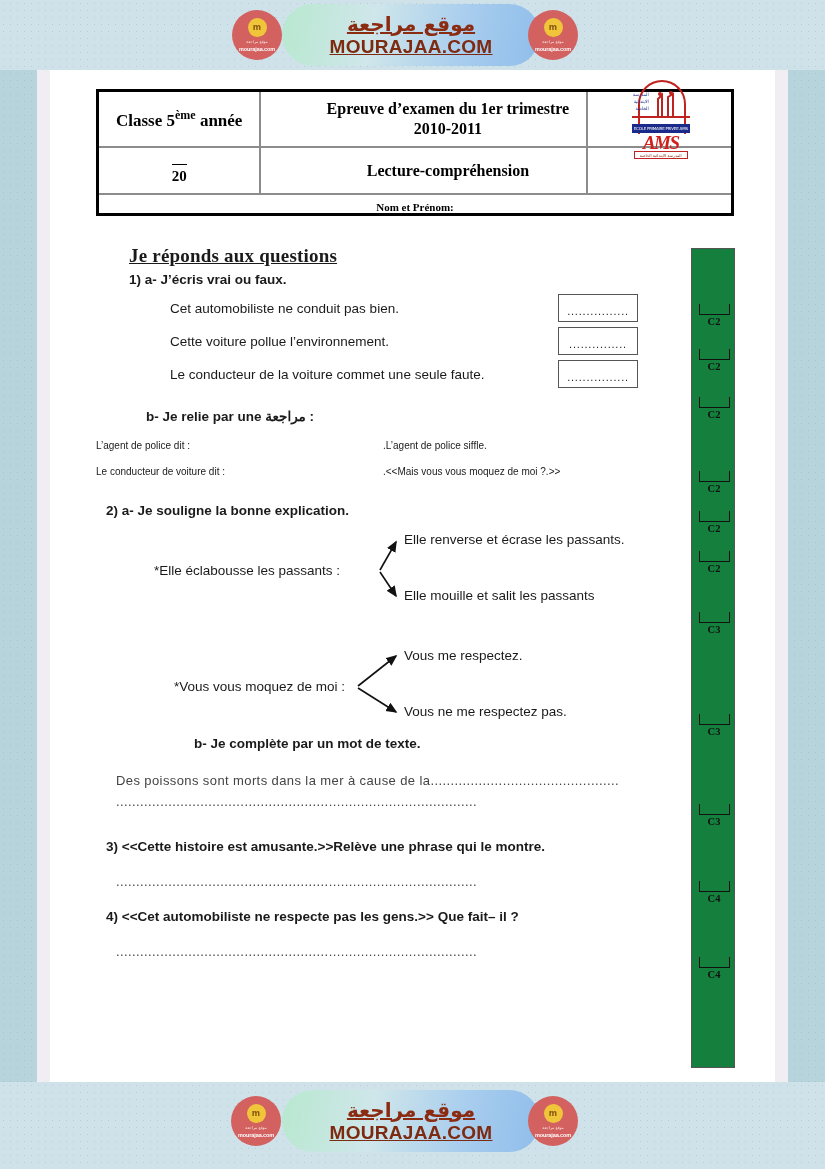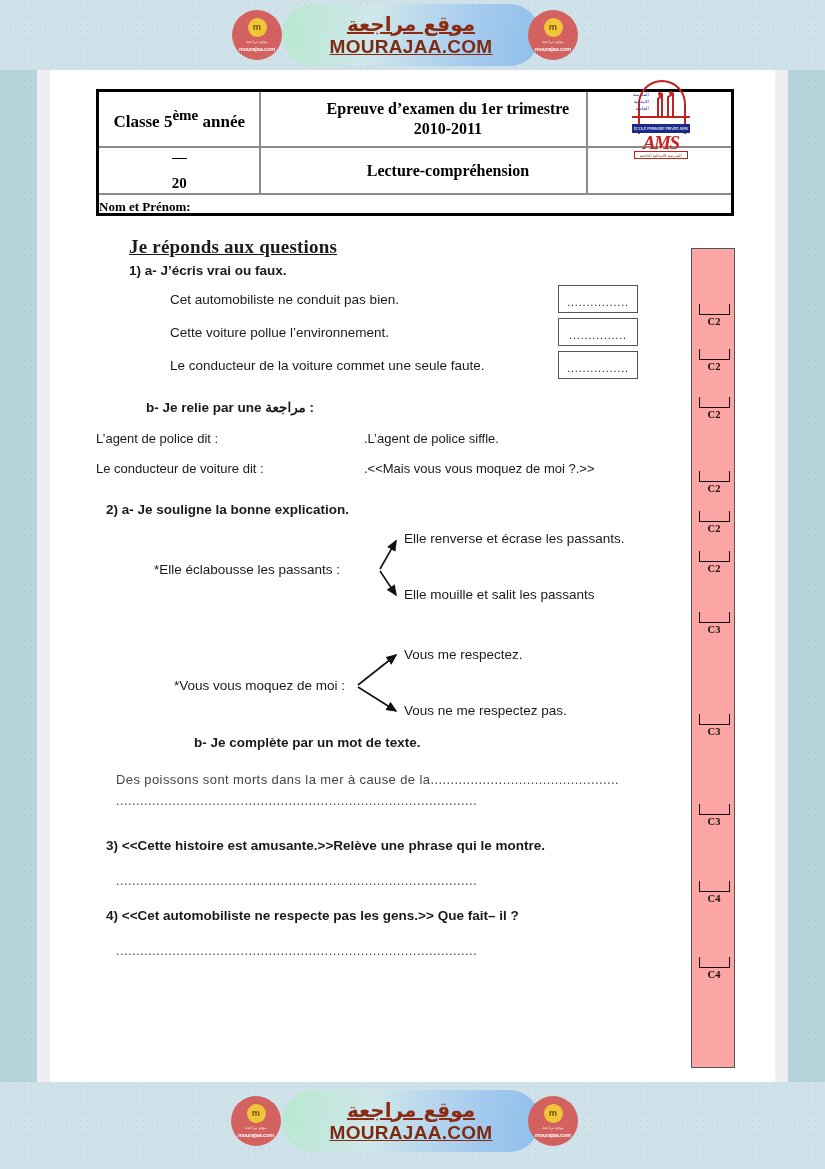--- a/index.html
+++ b/index.html
@@ -121,35 +121,36 @@
     display: flex; align-items: center; justify-content: center;
     font-family: "Liberation Serif", serif;
     color: #000;
     text-align: center;
   }
   .ht-c1 { width: 164px; border-right: 2px solid #8c8c8c; }
   .ht-c2 { width: 282px; border-right: 2px solid #8c8c8c; margin-left: 48px; }
   .ht-c3 { width: 144px; }
 
   .ht-classe { font-size: 17px; font-weight: 700; }
-  .ht-classe sup { font-size: 15px; }
+  .ht-classe sup { font-size: 12px; }
 
   .ht-title { font-size: 16px; font-weight: 700; line-height: 1.22; }
 
   .ht-score { font-size: 15px; font-weight: 700; text-align: center; }
-  .ht-score .num { display: block; border-top: 1.5px solid #000; padding-top: 16px; }
+  .ht-score .num { display: block; border-top: 1.5px solid #000; padding-top: 3px; }
   .ht-score .slot { display: block; height: 8px; }
 
   .ht-subject { font-size: 16px; font-weight: 700; }
 
   .ht-nom {
     display: flex; align-items: center;
     font-family: "Liberation Serif", serif;
-    font-size: 13px; font-weight: 700;
+    font-size: 11px; font-weight: 700;
     width: 100%;
+    justify-content: center;
   }
 
   
   .school-logo {
     position: relative;
     width: 72px; height: 82px;
   }
   .sl-arch {
     position: absolute; left: 14px; top: 2px;
     width: 48px; height: 54px;
@@ -192,21 +193,21 @@
     font-family: "DejaVu Sans", sans-serif; overflow: hidden;
   }
   .sl-side {
     position: absolute; top: 38px; height: 9px; width: 58px; left: 8px;
     border-top: 2px solid #c0231f;
   }
 
   
   .content {
     position: absolute;
-    left: 96px; top: 236px;
+    left: 96px; top: 245px;
     width: 580px;
     font-family: "Liberation Sans", sans-serif;
     color: #1a1a1a;
     z-index: 5;
   }
 
   .sec-title {
     font-family: "Liberation Serif", serif;
     font-size: 19px;
     font-weight: 700;
@@ -237,21 +238,22 @@
     background: #fff;
     display: flex; align-items: flex-end; justify-content: center;
     padding-bottom: 4px;
     font-size: 11px; color: #222; letter-spacing: 0.8px;
   }
 
   .relie-block { margin-top: 16px; }
   .relie-row {
     display: flex;
     margin-top: 15px;
-    font-size: 13px;
+    font-size: 10px;
+    gap: 19px;
   }
   .relie-left { width: 268px; }
   .relie-right { flex: 1; }
 
   .branch {
     position: relative;
     margin-top: 12px;
     height: 78px;
   }
   .branch .label {
@@ -281,21 +283,21 @@
     font-weight: 700;
     margin-left: 10px;
   }
 
   
   .comp-col {
     position: absolute;
     left: 691px; top: 248px;
     width: 44px; height: 820px;
     border: 1px solid #555;
-    background: #fca5a5;
+    background: #15803d;
     z-index: 5;
   }
   .comp-item {
     position: absolute;
     left: 6px;
     width: 32px;
     text-align: center;
   }
   .comp-bracket {
     width: 31px; height: 11px;

